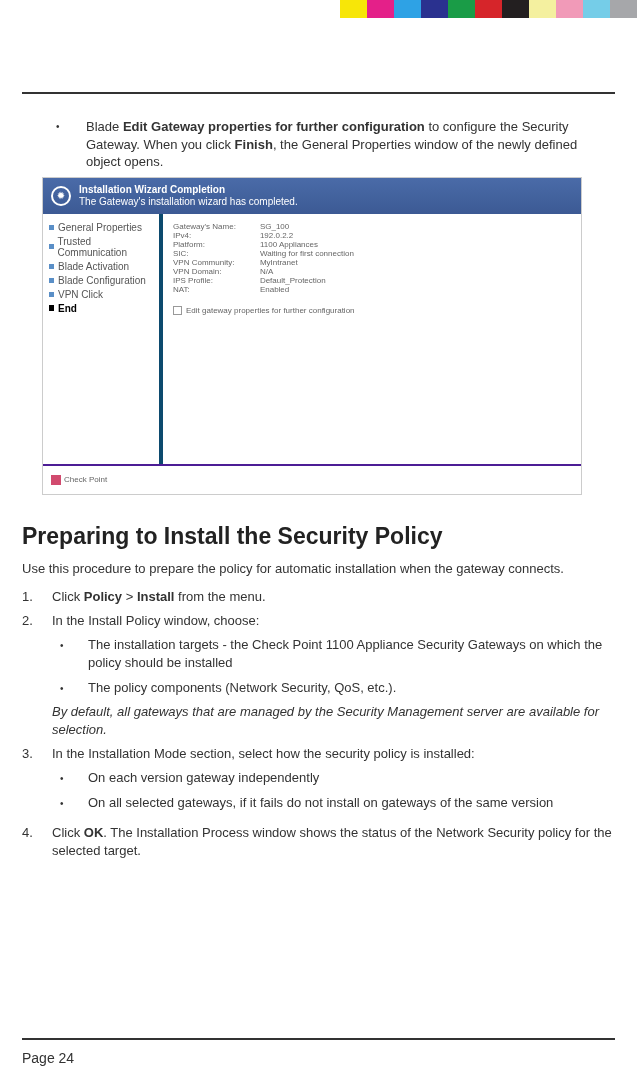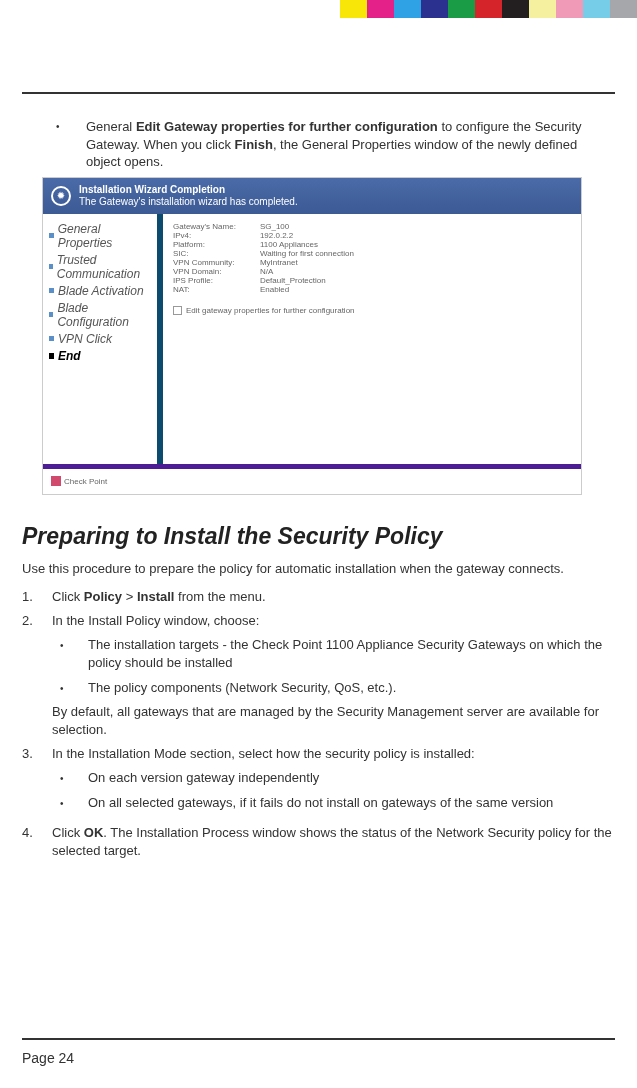--- a/index.html
+++ b/index.html
@@ -63,65 +63,63 @@
       font-size: 10px;
       display: flex;
       align-items: center;
       justify-content: center;
     }
     .wizard-header-text { font-size: 10px; line-height: 1.2; }
     .wizard-body { display: flex; min-height: 250px; }
     .wizard-sidebar {
       width: 120px;
       padding: 8px 6px;
-      font-size: 12px;
+      font-size: 10px;
       color: #555;
-      border-right: 6px solid #0c4a6e;
-      font-style: italic;
+      border-right: 4px solid #0c4a6e;
     }
     .wizard-sidebar-item { margin-bottom: 3px; display: flex; align-items: center; }
     .wizard-sidebar-item .sq { width: 5px; height: 5px; background: #5a8fc7; margin-right: 4px; }
     .wizard-sidebar-item.active { font-weight: bold; color: #000; }
     .wizard-sidebar-item.active .sq { background: #000; width: 0; height: 0; border-top: 3px solid transparent; border-bottom: 3px solid transparent; border-left: 5px solid #000; }
     .wizard-main { flex: 1; padding: 8px 10px; font-size: 8px; color: #555; }
     .summary-heading { font-weight: bold; font-size: 9px; margin-bottom: 6px; color: #444; }
     .summary-table { display: table; font-size: 8px; color: #666; }
     .summary-row { display: table-row; }
     .summary-label { display: table-cell; padding-right: 24px; white-space: nowrap; }
     .summary-value { display: table-cell; }
     .checkbox-row { display: flex; align-items: center; margin-top: 12px; font-size: 8px; color: #666; }
     .checkbox-row .cb { width: 9px; height: 9px; border: 1px solid #999; margin-right: 4px; }
     .wizard-footer {
-      border-top: 5px solid #4c1d95;
+      border-top: 2px solid #4c1d95;
       padding: 6px 8px;
       display: flex;
       align-items: center;
       height: 30px;
     }
     .cp-logo { display: flex; align-items: center; font-size: 8px; color: #666; }
     .cp-logo .tri { width: 10px; height: 10px; background: #d14a6e; margin-right: 3px; }
     .click-finish { margin-left: 20px; margin-top: 4px; }
     .section-heading {
       font-size: 23px;
       font-weight: bold;
-      font-style: italic;
       margin-top: 28px;
       margin-bottom: 10px;
       color: #222;
     }
     .intro-para { line-height: 1.4; margin-bottom: 10px; }
     .numbered-list { }
     .num-item { display: flex; margin-bottom: 6px; line-height: 1.4; }
     .num-label { width: 30px; }
     .num-body { flex: 1; }
     .sub-bullets { margin-top: 6px; }
     .sub-bullet { display: flex; margin-bottom: 6px; }
     .sub-dot { width: 36px; text-align: left; padding-left: 8px; font-size: 10px; padding-top: 3px; }
     .sub-text { flex: 1; line-height: 1.4; }
-    .sub-para { margin-top: 4px; line-height: 1.4; }
+    .sub-para { margin-top: 4px; line-height: 1.4; font-style: italic; }
     .bottom-rule {
       position: absolute;
       bottom: 48px;
       left: 22px;
       right: 22px;
       border-top: 2px solid #333;
     }
     .page-num {
       position: absolute;
       bottom: 22px;
@@ -147,21 +145,21 @@
   </div>
 
 <div class="top-rule"></div>
 
 <div class="content">
 
   <div class="bullet-section">
     <div class="bullet-item">
       <div class="bullet-dot">•</div>
       <div class="bullet-text">
-        <span>General </span><span class="bold">Edit Gateway properties for further configuration</span><span> to configure the Security Gateway. When you click </span><span class="bold">Finish</span><span>, the General Properties window of the newly defined object opens.</span>
+        <span>Blade </span><span class="bold">Edit Gateway properties for further configuration</span><span> to configure the Security Gateway. When you click </span><span class="bold">Finish</span><span>, the General Properties window of the newly defined object opens.</span>
       </div>
     </div>
   </div>
 
   <div class="wizard-box">
     <div class="wizard-header">
       <div class="wizard-gear">✹</div>
       <div class="wizard-header-text">
         <div style="font-weight:bold">Installation Wizard Completion</div>
         <div>The Gateway's installation wizard has completed.</div>

